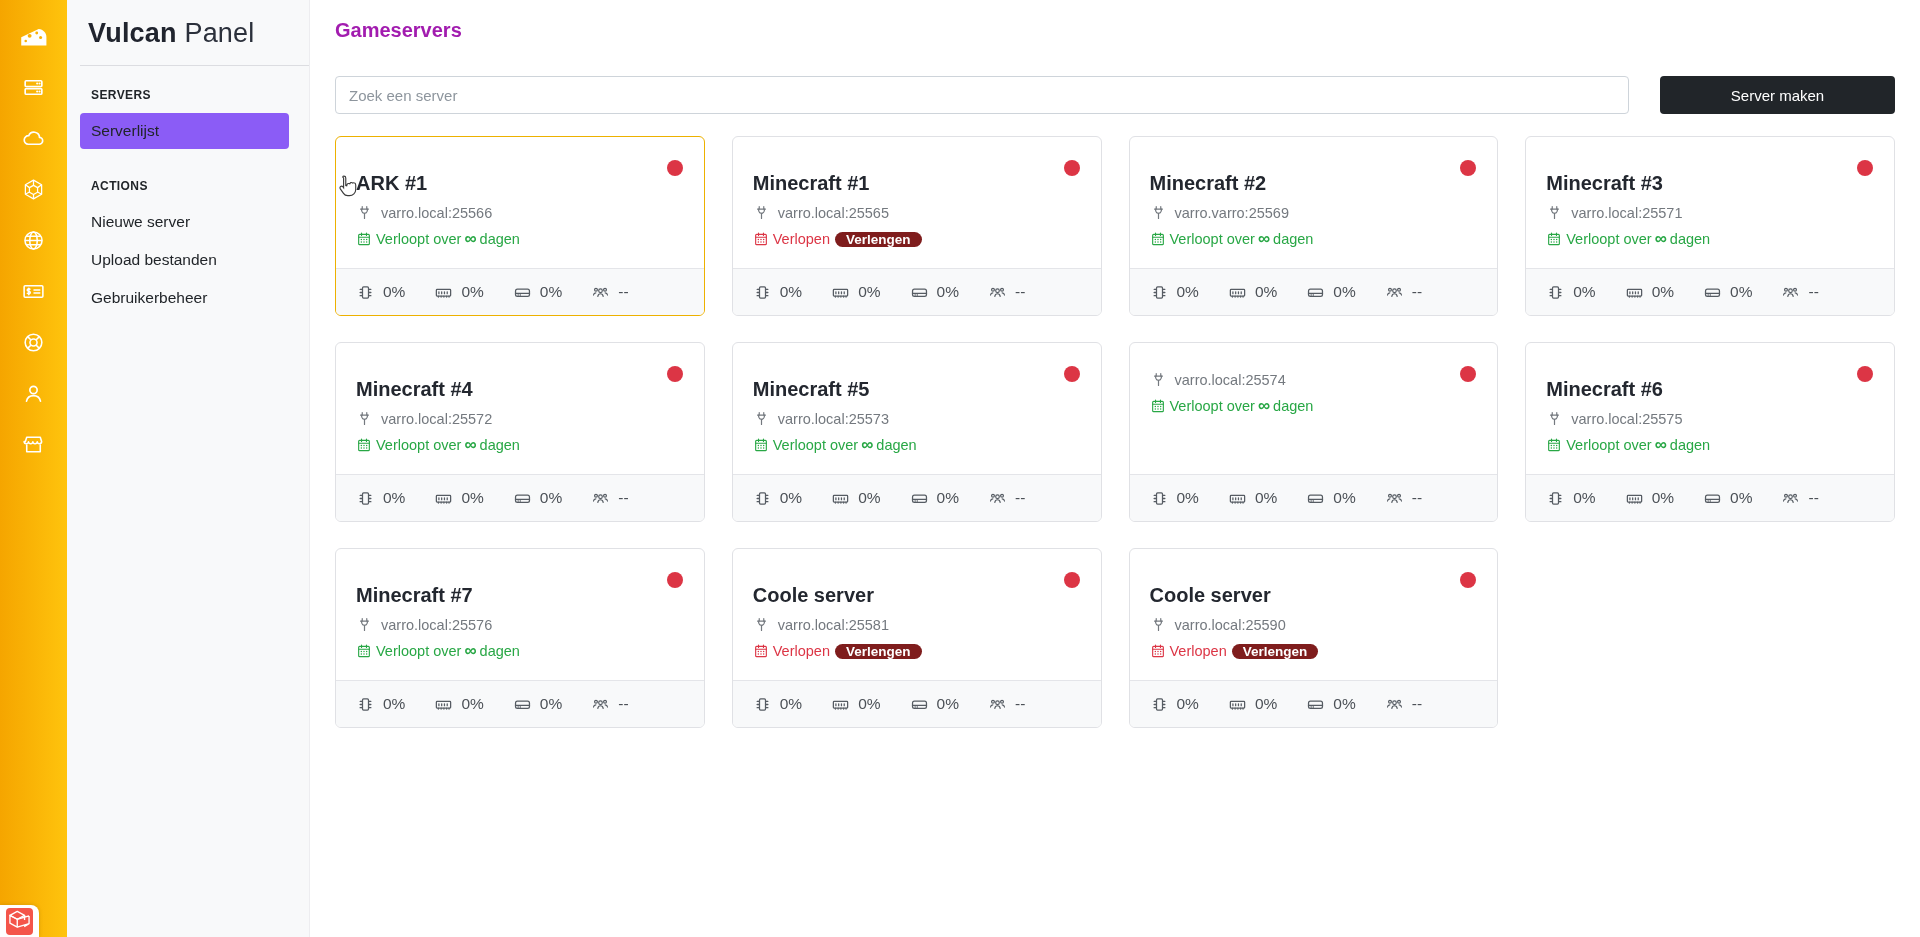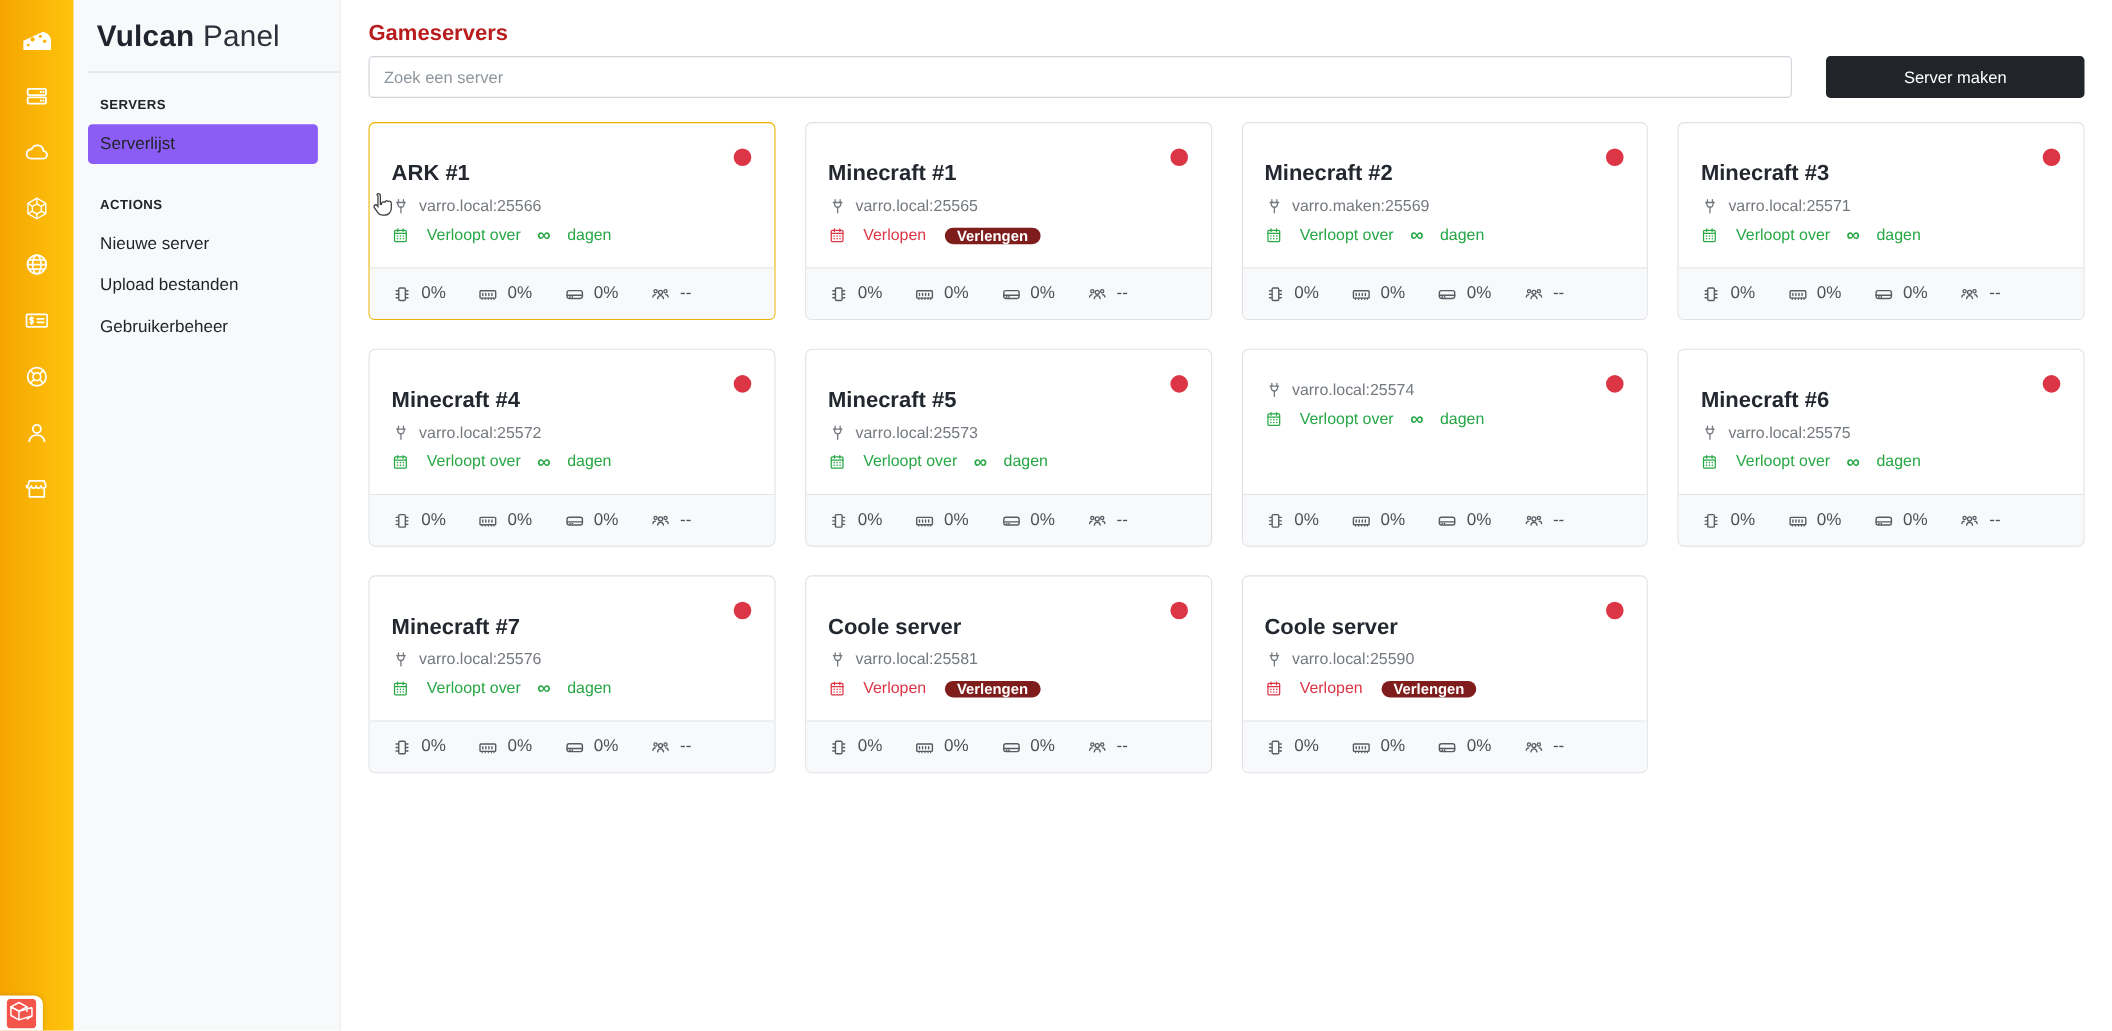--- a/index.html
+++ b/index.html
@@ -33,43 +33,43 @@
   .section-title { font-size:12px; font-weight:700; letter-spacing:.4px; color:#212529; padding:0 0 11px 24px; }
   .nav-item {
     font-size:15.5px; color:#212529; padding:8px 11px; margin:0 20px 2px 13px;
     border-radius:4px; cursor:pointer; line-height:20px;
   }
   .nav-item.active { background:#8b5cf6; }
   .section-gap { height:28px; }
 
   
   .main { flex:1; padding:14px 25px 0 25px; position:relative; }
-  .page-title { font-size:20px; font-weight:700; margin:5px 0 0 0; color:#b91c1c; }
-  .toolbar { display:flex; gap:31px; margin-top:9px; }
+  .page-title { font-size:20px; font-weight:700; margin:5px 0 0 0; color:#a21caf; }
+  .toolbar { display:flex; gap:31px; margin-top:34px; }
   .search-input {
     flex:1; height:38px; border:1px solid #ced4da; border-radius:4px;
     padding:0 13px; font-size:15px; color:#495057; background:#fff; outline:none;
     font-family:inherit;
   }
   .search-input::placeholder { color:#8d959d; }
   .create-btn {
     width:235px; height:38px; background:#212529; border:none; border-radius:4px;
     color:#fff; font-size:15px; cursor:pointer; font-family:inherit;
   }
 
   
   .grid { display:grid; grid-template-columns:repeat(4,1fr); gap:26px 27px; margin-top:22px; }
   .card { background:#fff; border:1px solid #e0e1e5; border-radius:6px; overflow:hidden; cursor:pointer; }
   .card.highlight { border-color:#edb100; }
   .card-body { position:relative; height:131px; padding:19px 20px 0 20px; }
   .card-title { font-size:20px; font-weight:700; color:#23272f; line-height:24px;margin-top:15px; }
   .status-dot { position:absolute; top:23px; right:21px; width:16px; height:16px; border-radius:50%; background:#dc3545; }
   .host-row { display:flex; align-items:flex-end; gap:8px; margin-top:9px; color:#74797f; font-size:14.5px; }
   .host-row svg { width:17px; height:17px; }
-  .expiry-row { display:flex; align-items:center; gap:16px; margin-top:10px; font-size:14.5px; }
+  .expiry-row { display:flex; align-items:center; gap:4px; margin-top:10px; font-size:14.5px; }
   .expiry-row svg { width:16px; height:16px; flex-shrink:0; }
   .expiry-ok { color:#28a745; }
   .expiry-expired { color:#dc3545; }
   .inf { font-weight:700; font-size:17px; line-height:14px; margin:0 -1px; }
   .renew-badge {
     background:#7f1d1d; color:#fff; font-weight:700; font-size:13.5px;
     padding:0 11px; border-radius:8px; margin-left:1px; cursor:pointer;
   }
   .card-footer {
     height:47px; background:#f8f9fa; border-top:1px solid #e4e5e9;
@@ -308,21 +308,21 @@
     <div class="card-body">
       <div class="card-title">Minecraft #2</div>
       <span class="status-dot"></span>
       <div class="host-row">
         <svg viewBox="0 0 24 24" fill="none" stroke="#74797f" stroke-width="1.7" stroke-linecap="round">
           <path d="M8.8 3.5v3.7M15.2 3.5v3.7"></path>
           <path d="M6.5 7.2h11"></path>
           <path d="M7.6 7.2l.6 3a4 4 0 0 0 3.8 3.1 4 4 0 0 0 3.8-3.1l.6-3"></path>
           <path d="M12 13.3v7"></path>
         </svg>
-        <span>varro.maken:25569</span>
+        <span>varro.varro:25569</span>
       </div>
       <div class="expiry-row expiry-ok">
         <svg viewBox="0 0 24 24" fill="none" stroke="currentColor" stroke-width="1.7" stroke-linecap="round">
           <rect x="4" y="5" width="16" height="15.5" rx="1.5"></rect>
           <path d="M4 9.3h16M8.3 3.2v3.6M15.7 3.2v3.6"></path>
           <path d="M8 12.8h.01M12 12.8h.01M16 12.8h.01M8 16.6h.01M12 16.6h.01M16 16.6h.01" stroke-width="2.2"></path>
         </svg>
         <span>Verloopt over</span>
         <span class="inf">∞</span>
         <span>dagen</span>

